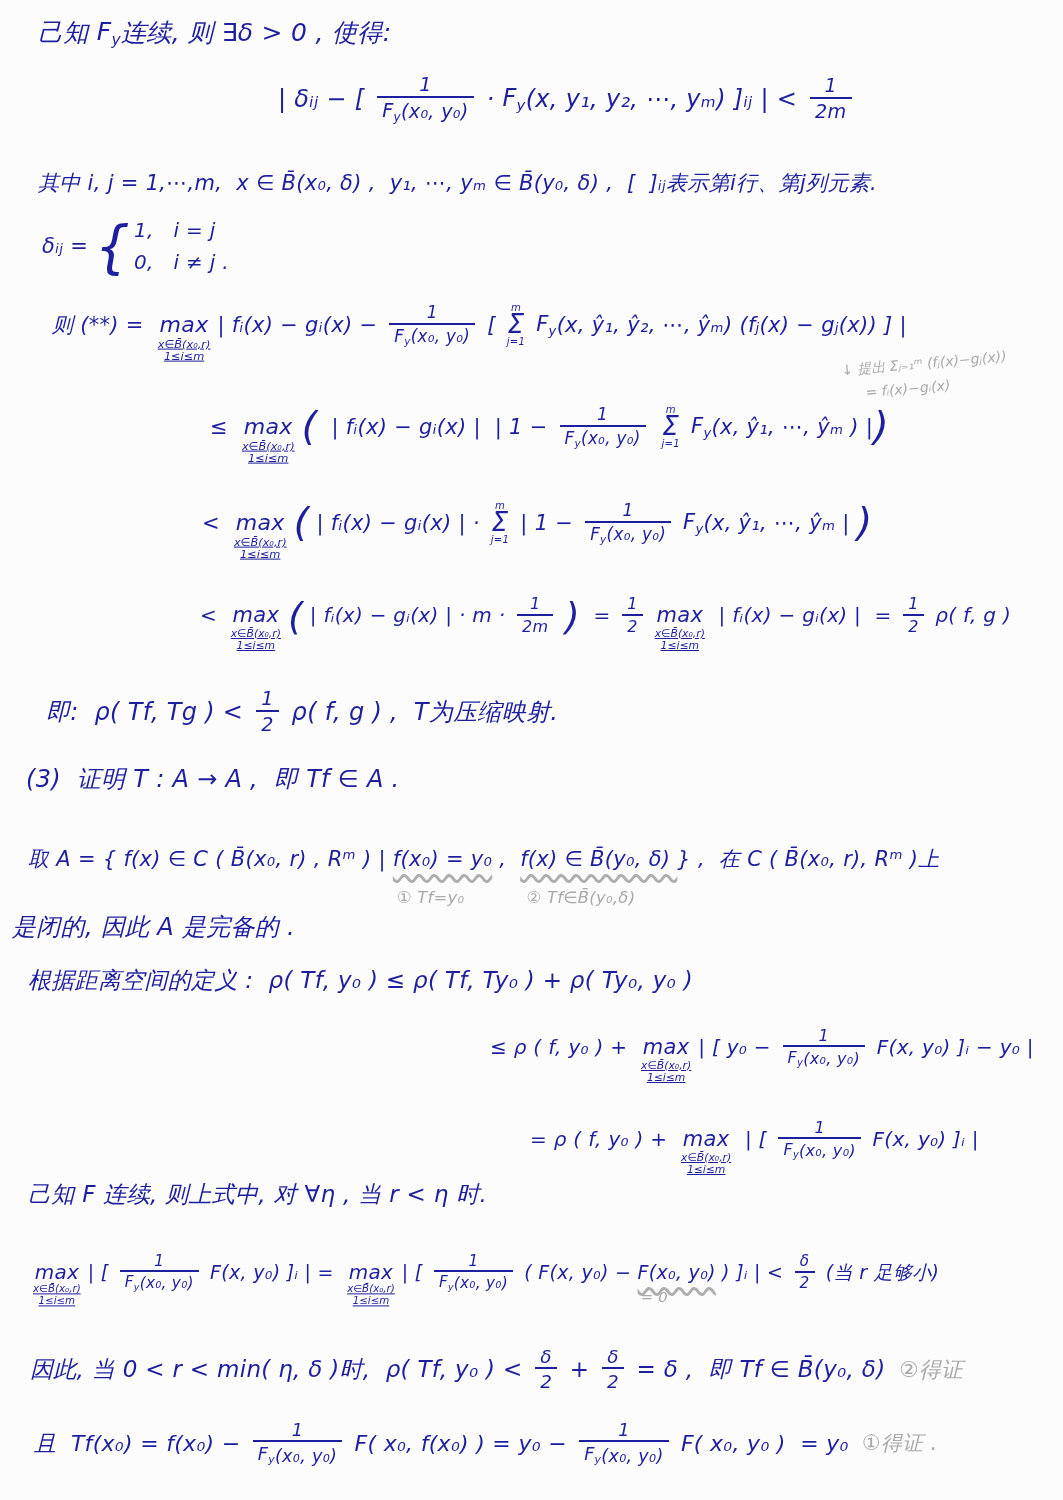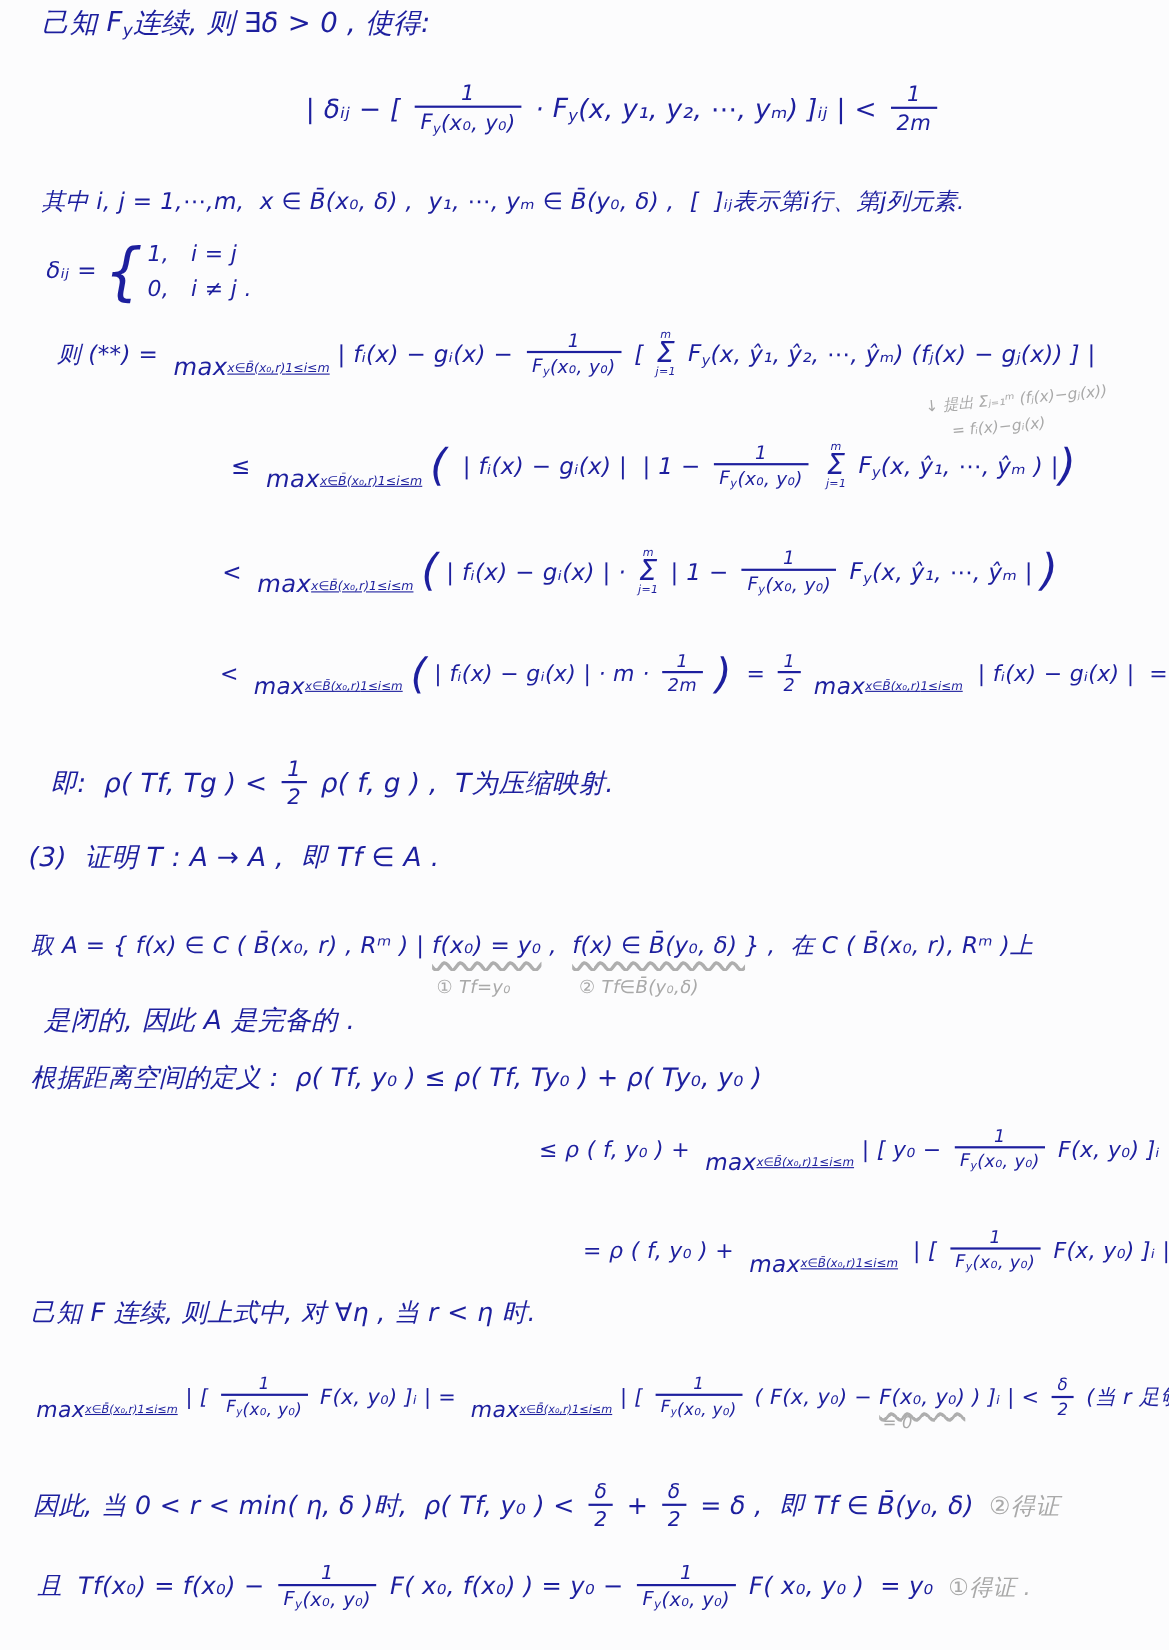--- a/index.html
+++ b/index.html
@@ -7,21 +7,21 @@
         font-family:"DejaVu Sans",sans-serif;}
   .ln{position:absolute;display:flex;align-items:center;white-space:pre;
       font-style:italic;letter-spacing:0.3px;line-height:1.25;}
   .txt{white-space:pre;}
   
   .frac{display:inline-flex;flex-direction:column;align-items:center;margin:0 5px;
         line-height:1.15;font-size:0.8em;}
   .frac .num{padding:0 5px;}
   .frac .den{border-top:2.5px solid currentColor;padding:2px 5px 0;display:inline-flex;align-items:center;white-space:pre;}
   
-  .mx{display:inline-flex;flex-direction:row;align-items:center;line-height:1.12;
+  .mx{display:inline-flex;flex-direction:column;align-items:center;line-height:1.12;
       margin:0 7px;transform:translateY(0.6em);}
   .mx .op{font-size:1.05em;}
   .mx .cond{font-size:0.54em;letter-spacing:0;text-decoration:underline;}
   
   .sm{display:inline-flex;flex-direction:column;align-items:center;line-height:1;margin:0 4px;}
   .sm .lim{font-size:0.48em;}
   .sm .sig{font-size:1.25em;line-height:0.9;}
   
   .sbw{display:inline-block;white-space:pre;}
   .sbw .sub{font-size:0.62em;vertical-align:-0.3em;}
@@ -36,32 +36,32 @@
       text-decoration-color:#aeaeae;text-decoration-thickness:2.5px;text-underline-offset:8px;}
   .wv .lab{position:absolute;left:4%;color:#a9a9a9;font-size:0.78em;white-space:nowrap;
            text-decoration:none;}
   .gr{color:#a9a9a9;font-size:0.95em;margin-left:6px;}
   .annot{position:absolute;color:#a9a9a9;white-space:pre;font-style:italic;line-height:1.7;}
 </style>
 </head>
 <body>
 
 <div id="page" style="background: rgb(252, 252, 253);">
-    <div class="ln" style="left: 38px; top: 4px; font-size: 25px; color: rgb(29, 31, 158);"><span class="txt">己知 </span><span class="sbw"><span class="base">F</span><span class="sub">y</span></span><span class="txt">连续, 则 ∃δ &gt; 0 , 使得:</span></div>
+    <div class="ln" style="left: 38px; top: 16px; font-size: 25px; color: rgb(29, 31, 158);"><span class="txt">己知 </span><span class="sbw"><span class="base">F</span><span class="sub">y</span></span><span class="txt">连续, 则 ∃δ &gt; 0 , 使得:</span></div>
     <div class="ln" style="left: 278px; top: 74px; font-size: 24px; color: rgb(29, 31, 158);"><span class="txt">| δᵢⱼ − [ </span><span class="frac"><span class="num"><span class="txt">1</span></span><span class="den"><span class="sbw"><span class="base">F</span><span class="sub">y</span></span><span class="txt">(x₀, y₀)</span></span></span><span class="txt"> · </span><span class="sbw"><span class="base">F</span><span class="sub">y</span></span><span class="txt">(x, y₁, y₂, ⋯, yₘ) ]ᵢⱼ | &lt; </span><span class="frac"><span class="num"><span class="txt">1</span></span><span class="den"><span class="txt">2m</span></span></span></div>
     <div class="ln" style="left: 38px; top: 170px; font-size: 21px; color: rgb(29, 31, 158);"><span class="txt">其中 i, j = 1,⋯,m,  x ∈ B̄(x₀, δ) ,  y₁, ⋯, yₘ ∈ B̄(y₀, δ) ,  [  ]ᵢⱼ表示第i行、第j列元素.</span></div>
     <div class="ln" style="left: 42px; top: 218px; font-size: 21px; color: rgb(29, 31, 158);"><span class="txt">δᵢⱼ = </span><span class="cs"><span class="brace">{</span><span class="rows"><span class="crow">1,   i = j</span><span class="crow">0,   i ≠ j .</span></span></span></div>
     <div class="ln" style="left: 52px; top: 300px; font-size: 21px; color: rgb(29, 31, 158);"><span class="txt">则 (**) = </span><span class="mx"><span class="op">max</span><span class="cond">x∈B̄(x₀,r)</span><span class="cond">1≤i≤m</span></span><span class="txt">| fᵢ(x) − gᵢ(x) − </span><span class="frac"><span class="num"><span class="txt">1</span></span><span class="den"><span class="sbw"><span class="base">F</span><span class="sub">y</span></span><span class="txt">(x₀, y₀)</span></span></span><span class="txt"> [ </span><span class="sm"><span class="lim">m</span><span class="sig">Σ</span><span class="lim">j=1</span></span><span class="txt"> </span><span class="sbw"><span class="base">F</span><span class="sub">y</span></span><span class="txt">(x, ŷ₁, ŷ₂, ⋯, ŷₘ) (fⱼ(x) − gⱼ(x)) ] |</span></div>
     <div class="ln" style="left: 210px; top: 402px; font-size: 21px; color: rgb(29, 31, 158);"><span class="txt">≤ </span><span class="mx"><span class="op">max</span><span class="cond">x∈B̄(x₀,r)</span><span class="cond">1≤i≤m</span></span><span class="big" style="font-size: 1.9em;">(</span><span class="txt">  | fᵢ(x) − gᵢ(x) |  | 1 − </span><span class="frac"><span class="num"><span class="txt">1</span></span><span class="den"><span class="sbw"><span class="base">F</span><span class="sub">y</span></span><span class="txt">(x₀, y₀)</span></span></span><span class="txt"> </span><span class="sm"><span class="lim">m</span><span class="sig">Σ</span><span class="lim">j=1</span></span><span class="txt"> </span><span class="sbw"><span class="base">F</span><span class="sub">y</span></span><span class="txt">(x, ŷ₁, ⋯, ŷₘ ) |</span><span class="big" style="font-size: 1.9em;">)</span></div>
     <div class="ln" style="left: 202px; top: 498px; font-size: 21px; color: rgb(29, 31, 158);"><span class="txt">&lt; </span><span class="mx"><span class="op">max</span><span class="cond">x∈B̄(x₀,r)</span><span class="cond">1≤i≤m</span></span><span class="big" style="font-size: 1.9em;">(</span><span class="txt"> | fᵢ(x) − gᵢ(x) | · </span><span class="sm"><span class="lim">m</span><span class="sig">Σ</span><span class="lim">j=1</span></span><span class="txt"> | 1 − </span><span class="frac"><span class="num"><span class="txt">1</span></span><span class="den"><span class="sbw"><span class="base">F</span><span class="sub">y</span></span><span class="txt">(x₀, y₀)</span></span></span><span class="txt"> </span><span class="sbw"><span class="base">F</span><span class="sub">y</span></span><span class="txt">(x, ŷ₁, ⋯, ŷₘ | </span><span class="big" style="font-size: 1.9em;">)</span></div>
     <div class="ln" style="left: 200px; top: 592px; font-size: 20px; color: rgb(29, 31, 158);"><span class="txt">&lt; </span><span class="mx"><span class="op">max</span><span class="cond">x∈B̄(x₀,r)</span><span class="cond">1≤i≤m</span></span><span class="big" style="font-size: 1.9em;">(</span><span class="txt"> | fᵢ(x) − gᵢ(x) | · m · </span><span class="frac"><span class="num"><span class="txt">1</span></span><span class="den"><span class="txt">2m</span></span></span><span class="txt"> </span><span class="big" style="font-size: 1.9em;">)</span><span class="txt">  = </span><span class="frac"><span class="num"><span class="txt">1</span></span><span class="den"><span class="txt">2</span></span></span><span class="mx"><span class="op">max</span><span class="cond">x∈B̄(x₀,r)</span><span class="cond">1≤i≤m</span></span><span class="txt"> | fᵢ(x) − gᵢ(x) |  = </span><span class="frac"><span class="num"><span class="txt">1</span></span><span class="den"><span class="txt">2</span></span></span><span class="txt"> ρ( f, g )</span></div>
     <div class="ln" style="left: 46px; top: 688px; font-size: 24px; color: rgb(29, 31, 158);"><span class="txt">即:  ρ( Tf, Tg ) &lt; </span><span class="frac"><span class="num"><span class="txt">1</span></span><span class="den"><span class="txt">2</span></span></span><span class="txt"> ρ( f, g ) ,  T为压缩映射.</span></div>
     <div class="ln" style="left: 26px; top: 764px; font-size: 24px; color: rgb(29, 31, 158);"><span class="txt">(3)  证明 T : A → A ,  即 Tf ∈ A .</span></div>
     <div class="ln" style="left: 28px; top: 846px; font-size: 21px; color: rgb(29, 31, 158);"><span class="txt">取 A = { f(x) ∈ C ( B̄(x₀, r) , Rᵐ ) | </span><span class="wv"><span class="txt">f(x₀) = y₀</span><span class="lab" style="top: calc(100% + 16px);">① Tf=y₀</span></span><span class="txt"> ,  </span><span class="wv"><span class="txt">f(x) ∈ B̄(y₀, δ) </span><span class="lab" style="top: calc(100% + 16px);">② Tf∈B̄(y₀,δ)</span></span><span class="txt">} ,  在 C ( B̄(x₀, r), Rᵐ )上</span></div>
-    <div class="ln" style="left: 40px; top: 912px; font-size: 24px; color: rgb(29, 31, 158);"><span class="txt">是闭的, 因此 A 是完备的 .</span></div>
+    <div class="ln" style="left: 12px; top: 912px; font-size: 24px; color: rgb(29, 31, 158);"><span class="txt">是闭的, 因此 A 是完备的 .</span></div>
     <div class="ln" style="left: 28px; top: 966px; font-size: 23px; color: rgb(29, 31, 158);"><span class="txt">根据距离空间的定义 :  ρ( Tf, y₀ ) ≤ ρ( Tf, Ty₀ ) + ρ( Ty₀, y₀ )</span></div>
     <div class="ln" style="left: 490px; top: 1024px; font-size: 20px; color: rgb(29, 31, 158);"><span class="txt">≤ ρ ( f, y₀ ) + </span><span class="mx"><span class="op">max</span><span class="cond">x∈B̄(x₀,r)</span><span class="cond">1≤i≤m</span></span><span class="txt">| [ y₀ − </span><span class="frac"><span class="num"><span class="txt">1</span></span><span class="den"><span class="sbw"><span class="base">F</span><span class="sub">y</span></span><span class="txt">(x₀, y₀)</span></span></span><span class="txt"> F(x, y₀) ]ᵢ − y₀ |</span></div>
     <div class="ln" style="left: 530px; top: 1116px; font-size: 20px; color: rgb(29, 31, 158);"><span class="txt">= ρ ( f, y₀ ) + </span><span class="mx"><span class="op">max</span><span class="cond">x∈B̄(x₀,r)</span><span class="cond">1≤i≤m</span></span><span class="txt"> | [ </span><span class="frac"><span class="num"><span class="txt">1</span></span><span class="den"><span class="sbw"><span class="base">F</span><span class="sub">y</span></span><span class="txt">(x₀, y₀)</span></span></span><span class="txt"> F(x, y₀) ]ᵢ |</span></div>
     <div class="ln" style="left: 28px; top: 1180px; font-size: 23px; color: rgb(29, 31, 158);"><span class="txt">己知 F 连续, 则上式中, 对 ∀η , 当 r &lt; η 时.</span></div>
     <div class="ln" style="left: 26px; top: 1250px; font-size: 19px; color: rgb(29, 31, 158);"><span class="mx"><span class="op">max</span><span class="cond">x∈B̄(x₀,r)</span><span class="cond">1≤i≤m</span></span><span class="txt">| [ </span><span class="frac"><span class="num"><span class="txt">1</span></span><span class="den"><span class="sbw"><span class="base">F</span><span class="sub">y</span></span><span class="txt">(x₀, y₀)</span></span></span><span class="txt"> F(x, y₀) ]ᵢ | = </span><span class="mx"><span class="op">max</span><span class="cond">x∈B̄(x₀,r)</span><span class="cond">1≤i≤m</span></span><span class="txt">| [ </span><span class="frac"><span class="num"><span class="txt">1</span></span><span class="den"><span class="sbw"><span class="base">F</span><span class="sub">y</span></span><span class="txt">(x₀, y₀)</span></span></span><span class="txt"> ( F(x, y₀) − </span><span class="wv"><span class="txt">F(x₀, y₀)</span><span class="lab" style="top: calc(100% + 3px);">= 0</span></span><span class="txt"> ) ]ᵢ | &lt; </span><span class="frac"><span class="num"><span class="txt">δ</span></span><span class="den"><span class="txt">2</span></span></span><span class="txt"> (当 r 足够小)</span></div>
     <div class="ln" style="left: 30px; top: 1346px; font-size: 23px; color: rgb(29, 31, 158);"><span class="txt">因此, 当 0 &lt; r &lt; min( η, δ )时,  ρ( Tf, y₀ ) &lt; </span><span class="frac"><span class="num"><span class="txt">δ</span></span><span class="den"><span class="txt">2</span></span></span><span class="txt"> + </span><span class="frac"><span class="num"><span class="txt">δ</span></span><span class="den"><span class="txt">2</span></span></span><span class="txt"> = δ ,  即 Tf ∈ B̄(y₀, δ) </span><span class="gr">②得证</span></div>
     <div class="ln" style="left: 34px; top: 1420px; font-size: 22px; color: rgb(29, 31, 158);"><span class="txt">且  Tf(x₀) = f(x₀) − </span><span class="frac"><span class="num"><span class="txt">1</span></span><span class="den"><span class="sbw"><span class="base">F</span><span class="sub">y</span></span><span class="txt">(x₀, y₀)</span></span></span><span class="txt"> F( x₀, f(x₀) ) = y₀ − </span><span class="frac"><span class="num"><span class="txt">1</span></span><span class="den"><span class="sbw"><span class="base">F</span><span class="sub">y</span></span><span class="txt">(x₀, y₀)</span></span></span><span class="txt"> F( x₀, y₀ )  = y₀ </span><span class="gr">①得证 .</span></div>
     <div class="annot" style="left: 842px; top: 352px; font-size: 14px; transform: rotate(-5deg);"><div class="annot-row"><span class="txt">↓ 提出 Σⱼ₌₁ᵐ (fⱼ(x)−gⱼ(x))</span></div><div class="annot-row"><span class="txt">     = fᵢ(x)−gᵢ(x)</span></div></div>
   </div>
 

